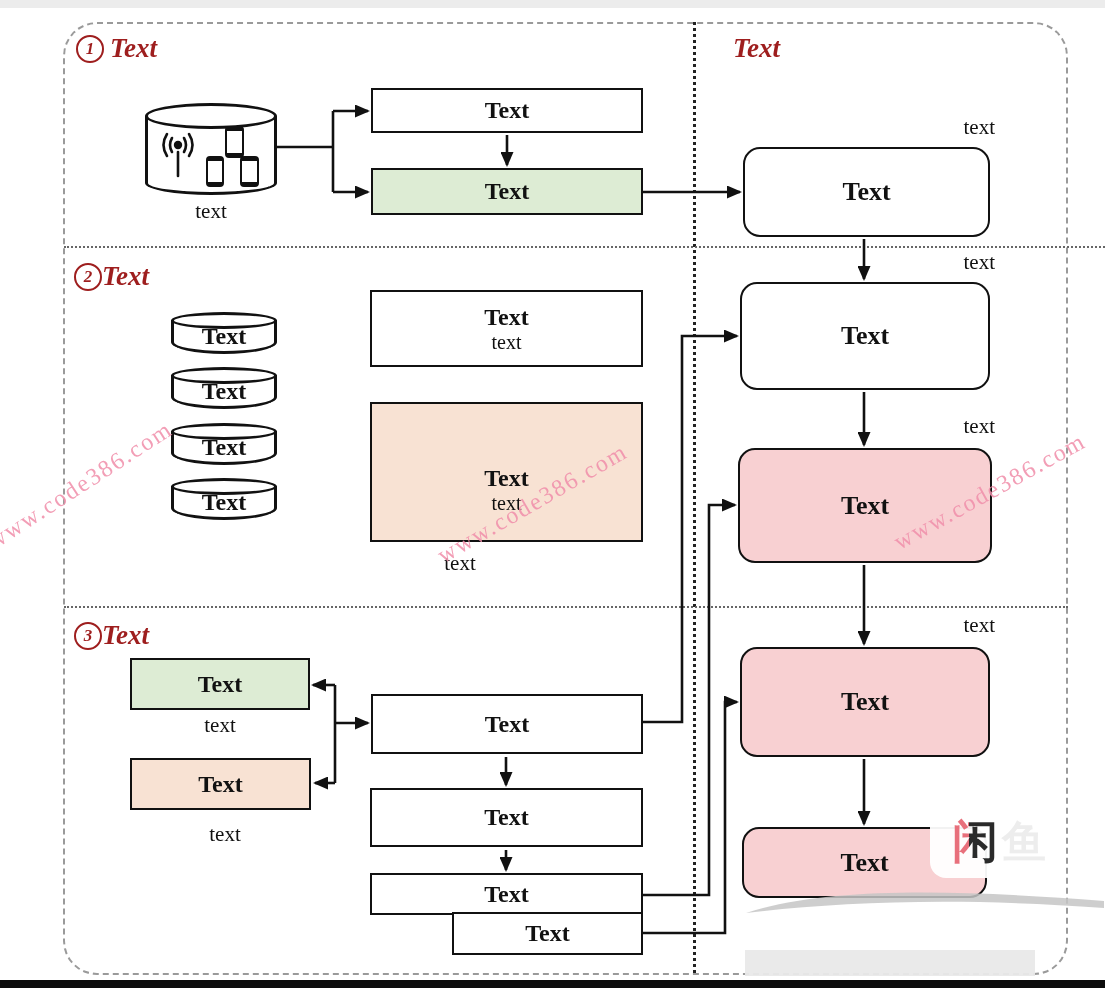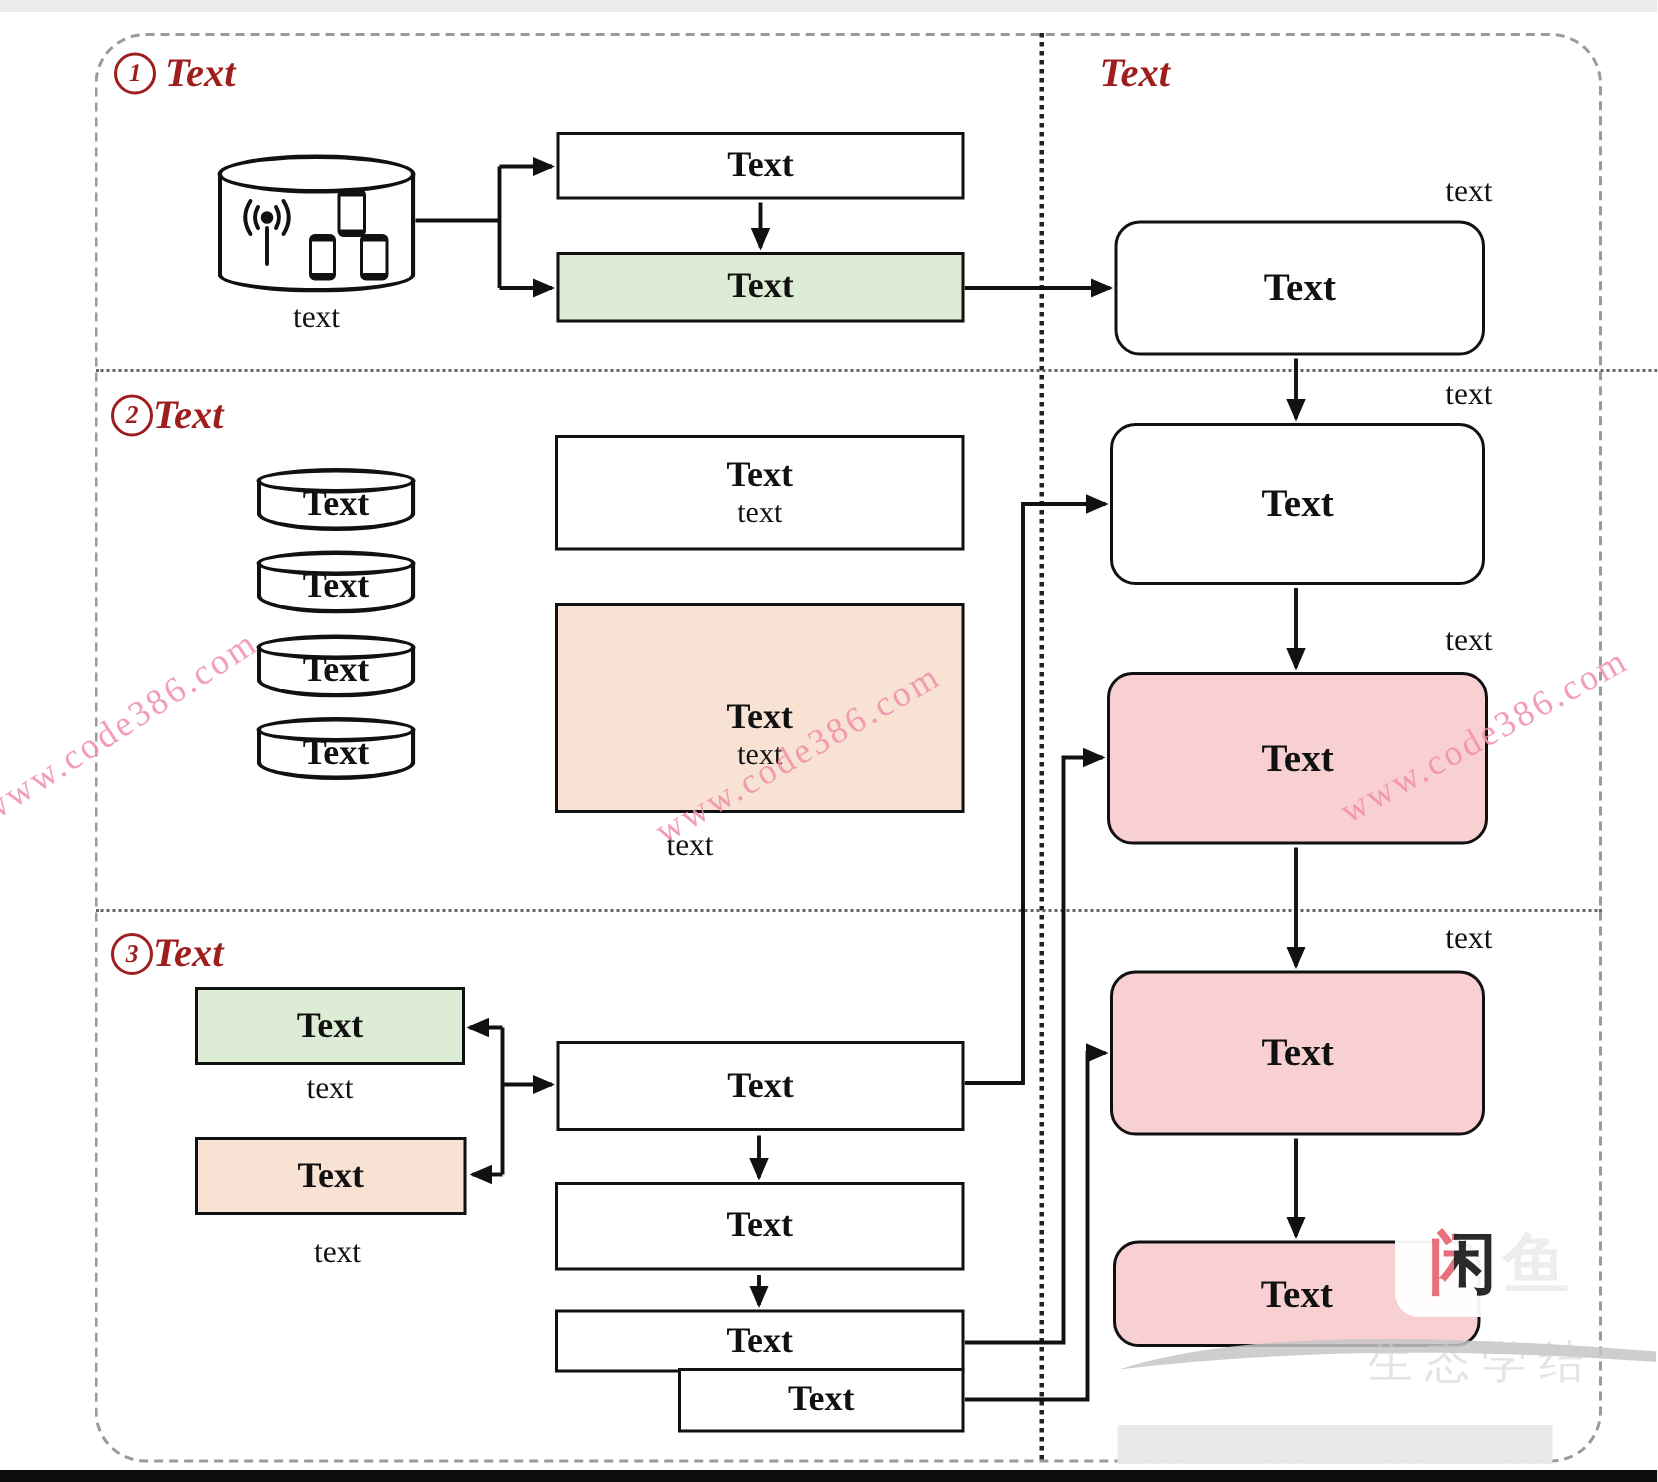--- a/index.html
+++ b/index.html
@@ -214,16 +214,15 @@
   <div class="wm" style="left:425px;top:490px;width:215px;transform:rotate(-30deg);">www.code386.com</div>
   <div class="wm" style="left:880px;top:478px;width:220px;transform:rotate(-29deg);">www.code386.com</div>
 
   <svg class="swoosh" width="1105" height="988">
     <path d="M746,913 C830,886 960,890 1104,901 L1104,908 C955,897 840,902 746,913 Z" fill="#c6c6c6" opacity="0.85"></path>
   </svg>
   <div class="logo-card">
     <span class="logo-xian">闲</span>
     <span class="logo-yu">鱼</span>
   </div>
-  <div class="logo-tagline">生态学结</div>
   <div class="grayband"></div>
   <div class="blackbar"></div>
 </div>
 
 </body></html>

